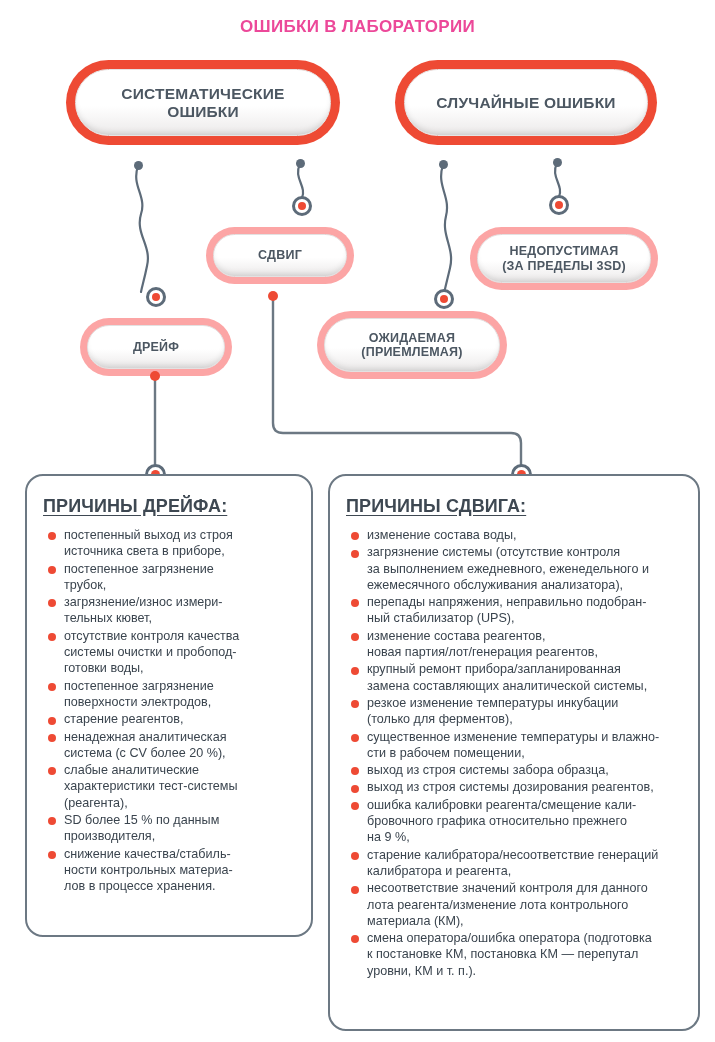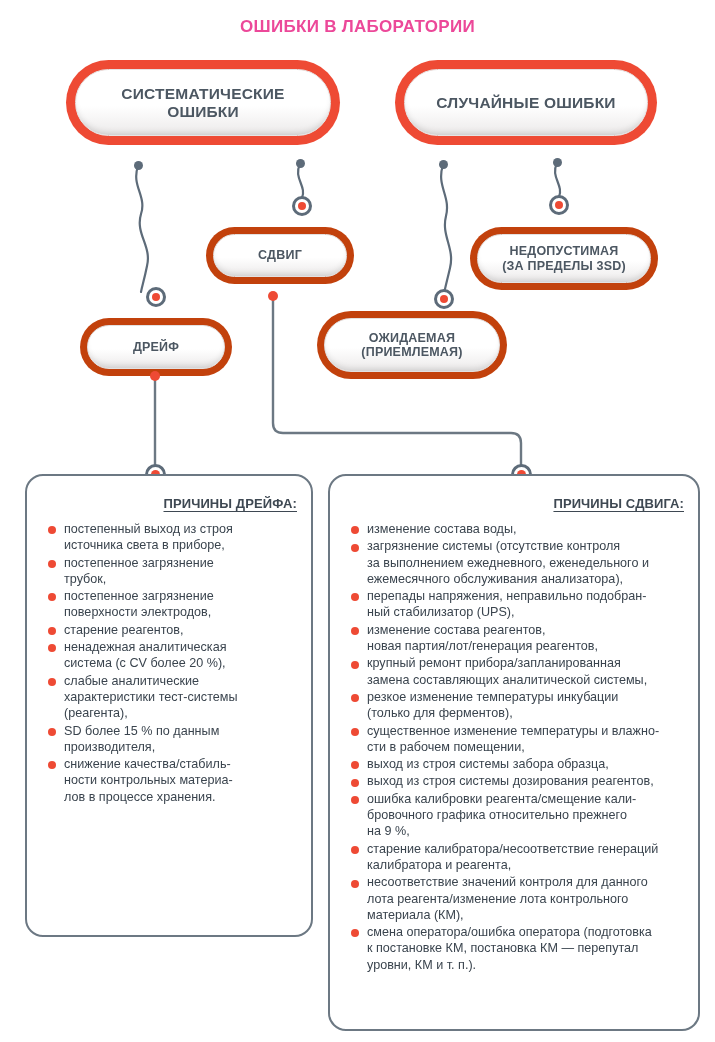--- a/index.html
+++ b/index.html
@@ -54,47 +54,46 @@
   }
   .pill.red .inner{
     left:9px;top:9px;right:9px;bottom:9px;
     border:1px solid #e6e4e4;
     box-shadow:inset 0 -5px 7px -4px rgba(0,0,0,.18);
   }
   .pill.red .lbl{font-size:15.5px;letter-spacing:.2px;}
 
   
   .pill.gray{
-    background:#c2410c;
+    background:#fca5a5;
     padding:7px;
   }
   .pill.gray .inner{
     left:7px;top:7px;right:7px;bottom:7px;
     border:1px solid #e3e1e1;
     box-shadow:inset 0 -5px 7px -4px rgba(0,0,0,.16);
   }
   .pill.gray .lbl{font-size:12.5px;letter-spacing:.2px;}
 
   
   .card{
     position:absolute;
     box-sizing:border-box;
     border:2px solid #6c7883;
     border-radius:18px;
     background:#ffffff;
   }
   .card h3{
     margin:0 0 10px 0;
-    font-size:13px;
+    font-size:18px;
     font-weight:bold;
     color:#3e4852;
     text-decoration:underline;
     text-underline-offset:3px;
     letter-spacing:.1px;
-    text-align:right;
   }
   .card ul{margin:4px;padding:0;list-style:none;}
   .card li{
     position:relative;
     padding-left:17px;
     margin-bottom:1px;
     color:#3a444e;
     white-space:pre-line;
   }
   .card li:before{
@@ -218,20 +217,25 @@
       <i style="width:9px;height:9px;"></i>
     </div>
 
   <div class="card" id="card-drift">
     <h3>ПРИЧИНЫ ДРЕЙФА:</h3>
     <ul>
       <li>постепенный выход из строя
 источника света в приборе,</li>
       <li>постепенное загрязнение
 трубок,</li>
+      <li>загрязнение/износ измери-
+тельных кювет,</li>
+      <li>отсутствие контроля качества
+системы очистки и пробопод-
+готовки воды,</li>
       <li>постепенное загрязнение
 поверхности электродов,</li>
       <li>старение реагентов,</li>
       <li>ненадежная аналитическая
 система (с CV более 20 %),</li>
       <li>слабые аналитические
 характеристики тест-системы
 (реагента),</li>
       <li>SD более 15 % по данным
 производителя,</li>

